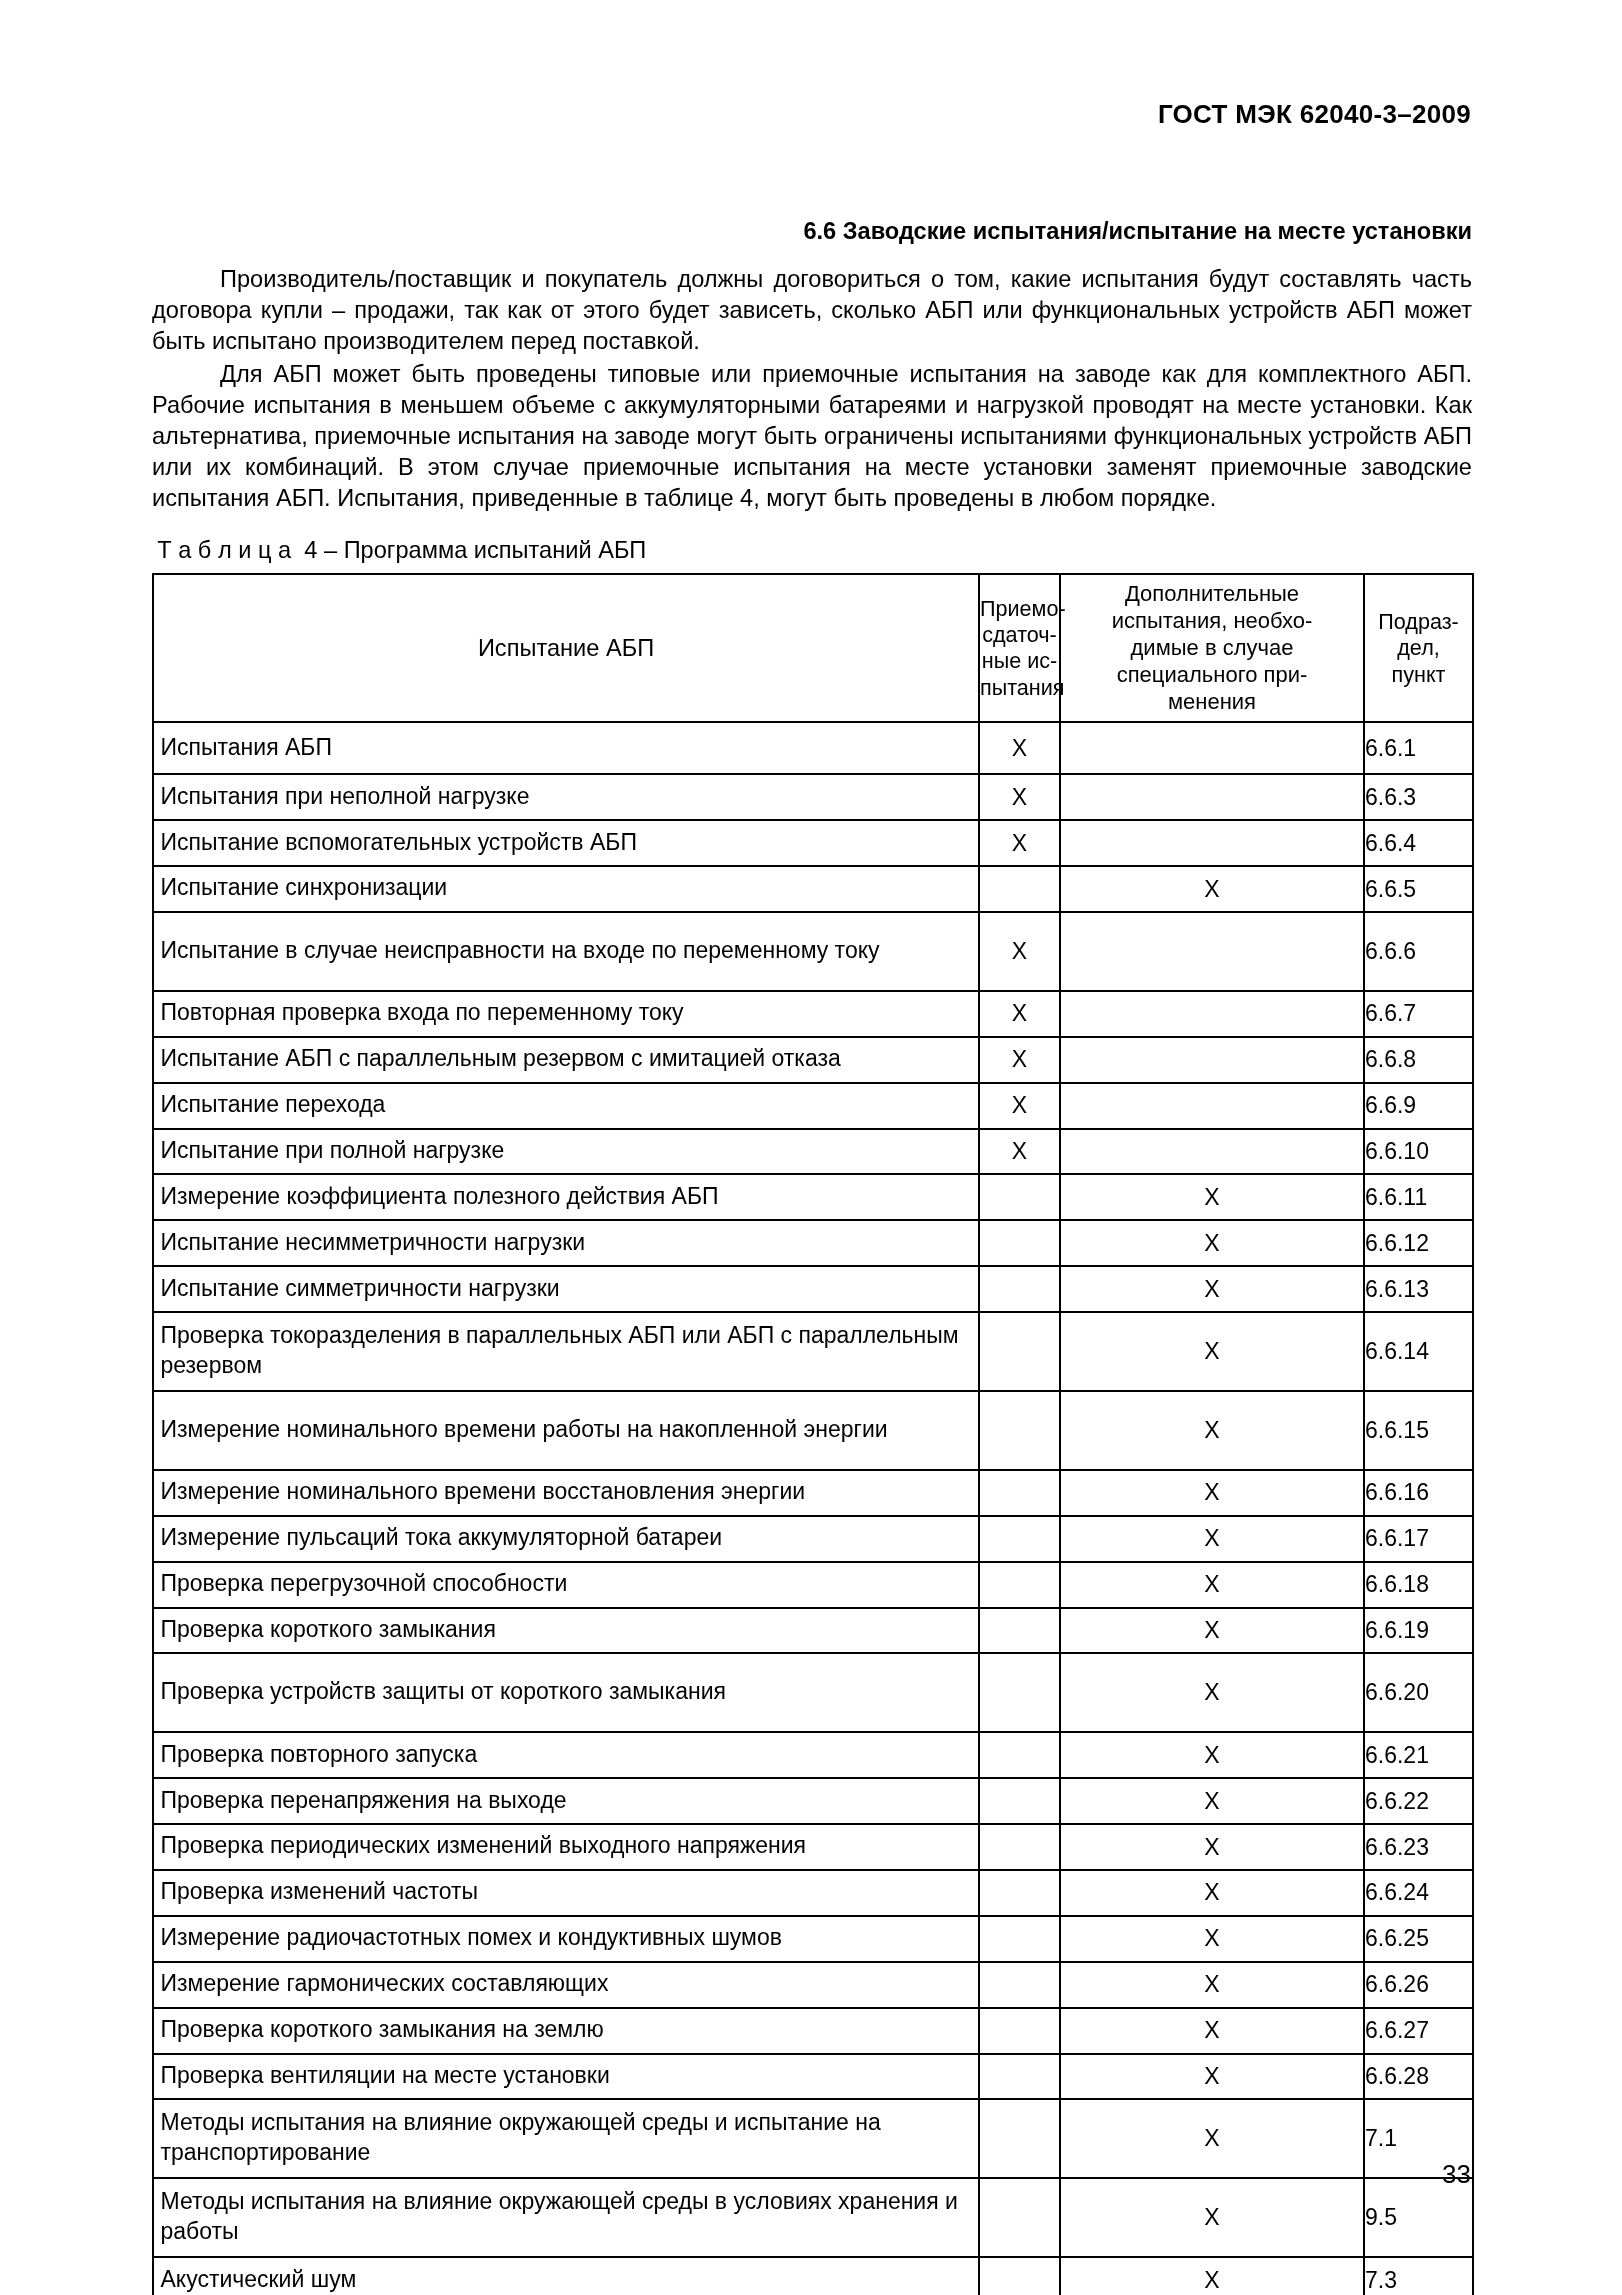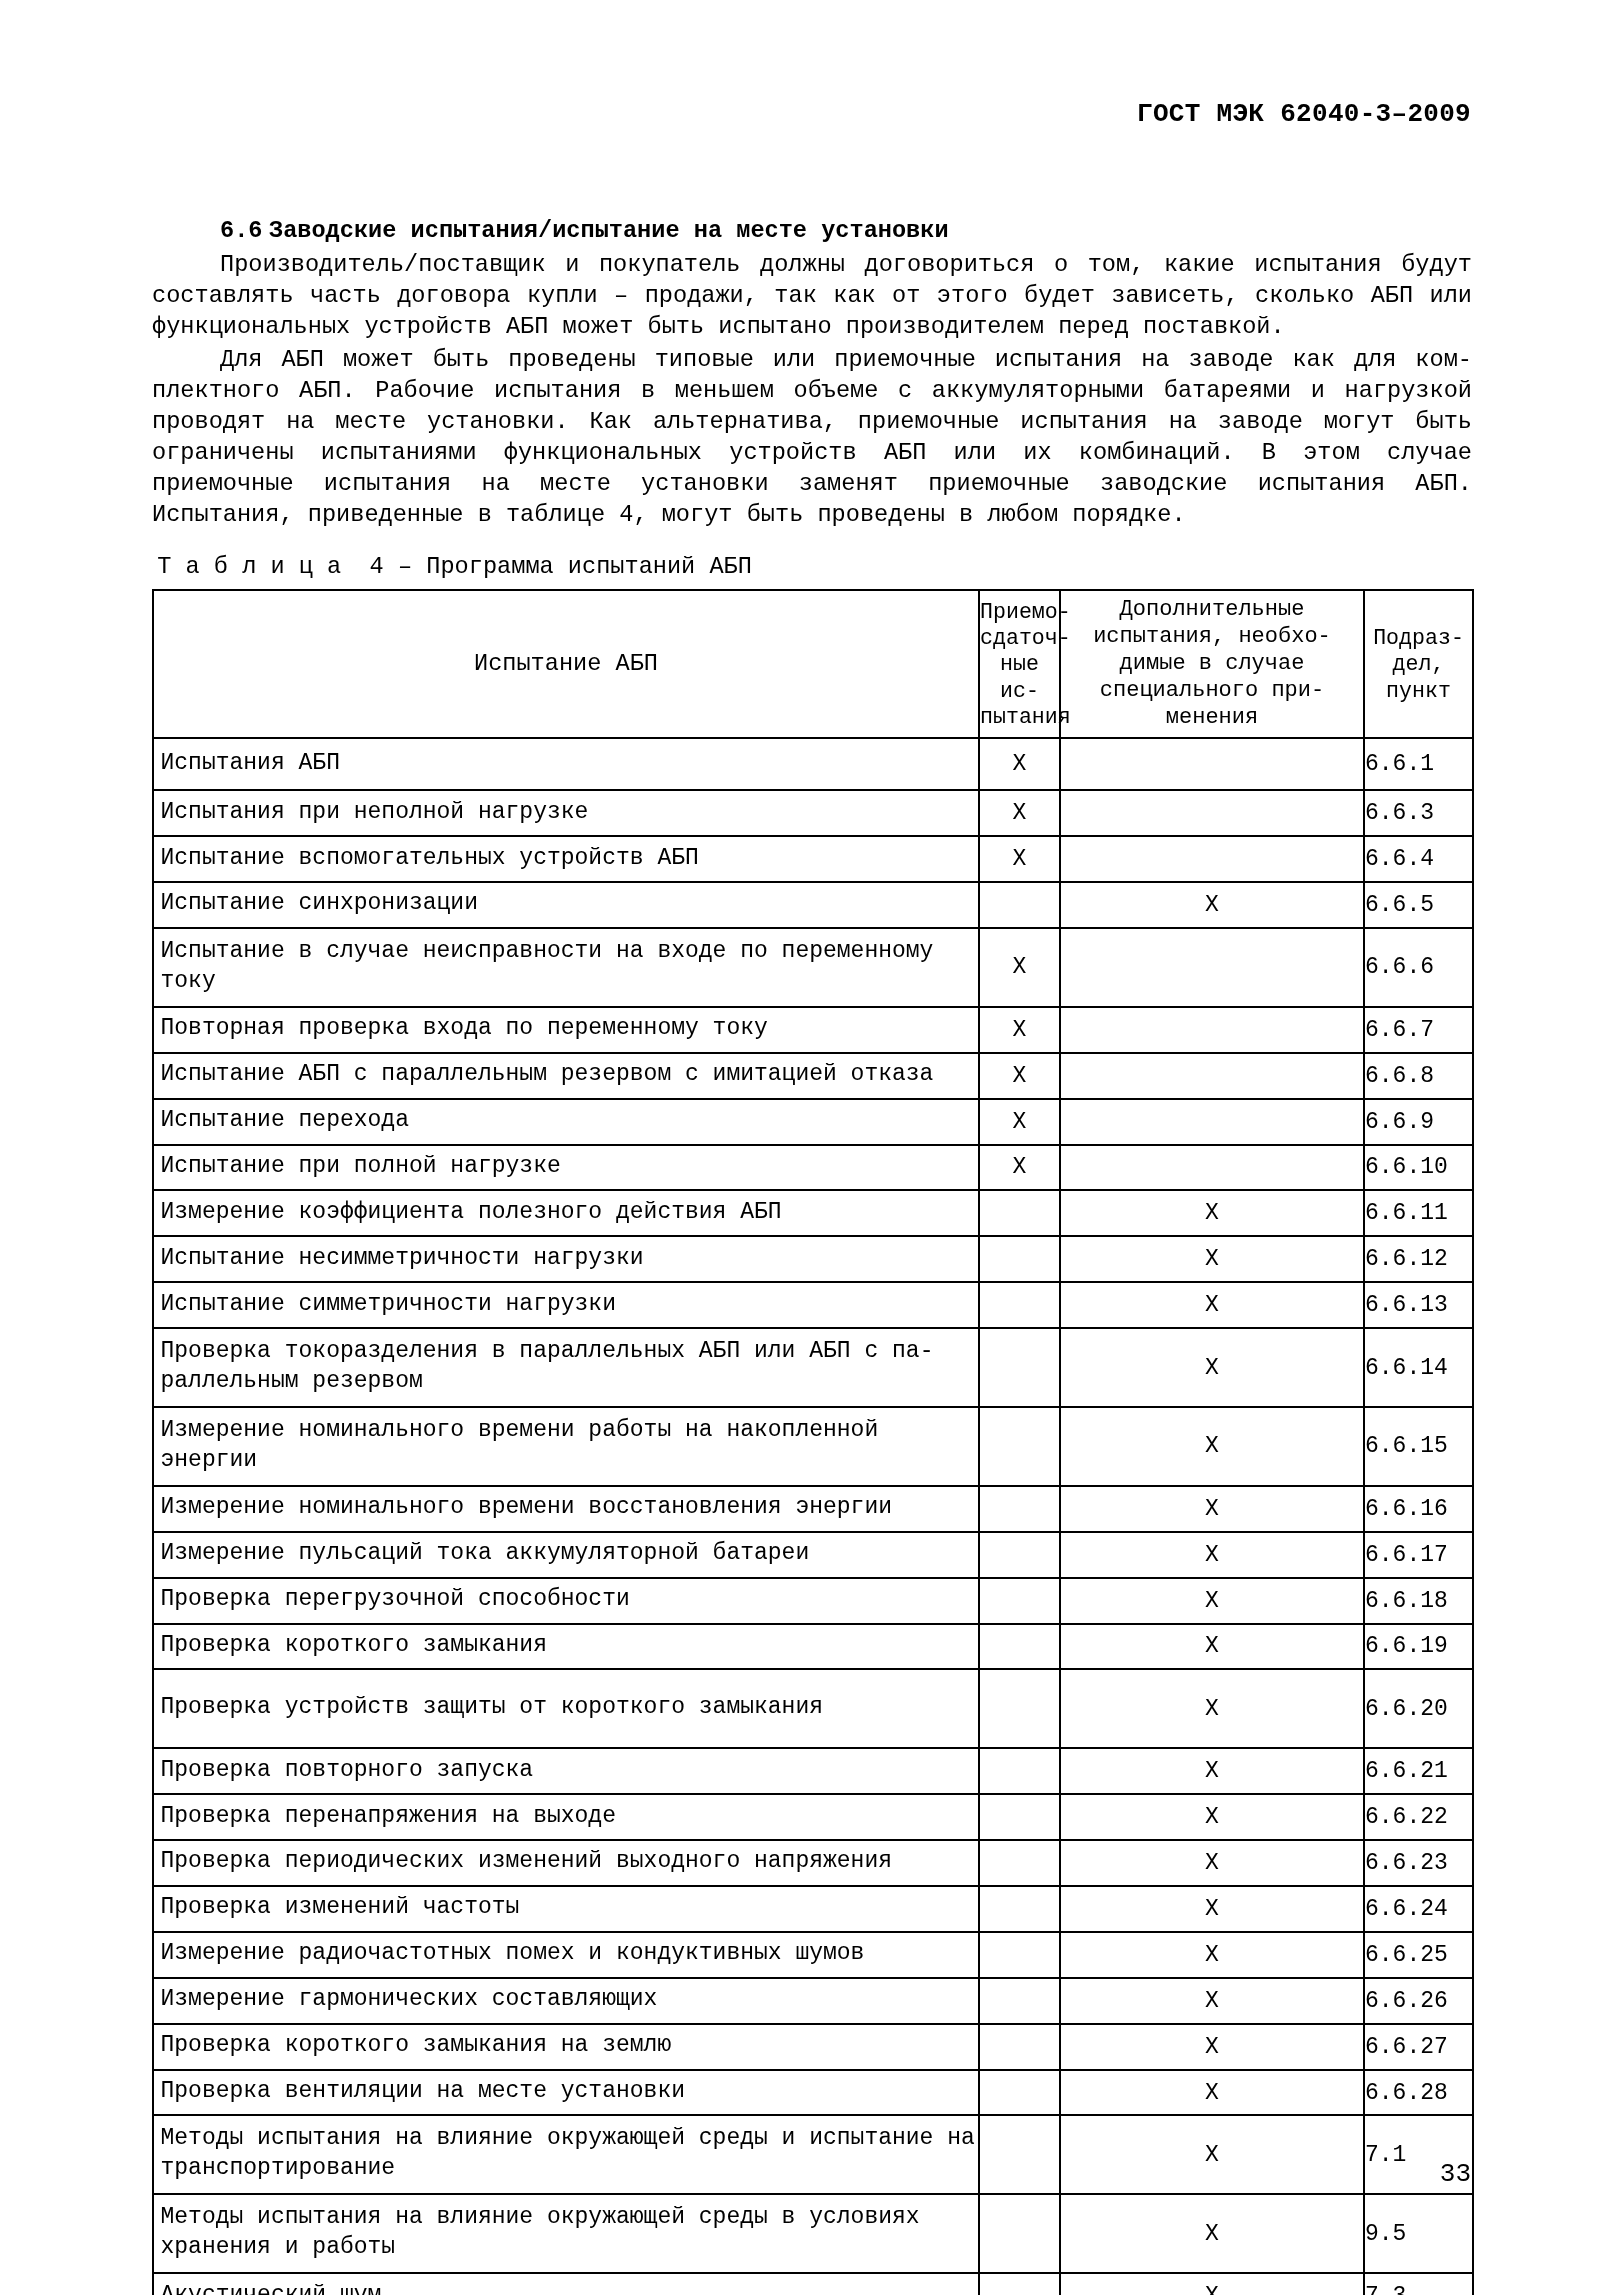--- a/index.html
+++ b/index.html
@@ -13,21 +13,20 @@
     font-family: "Liberation Sans", sans-serif;
     color: #000000;
     position: relative;
     overflow: hidden;
   }
 
   .page {
     position: absolute;
     inset: 0;
     padding: 16px;
-    font-family: Liberation Mono, monospace;
   }
 
   
   .doc-header {
     position: absolute;
     top: 99px;
     right: 152px;
     font-size: 26px;
     font-weight: bold;
     letter-spacing: 0.3px;
@@ -38,23 +37,24 @@
   .content {
     position: absolute;
     left: 152px;
     top: 216px;
     width: 1320px;
   }
 
   h2.section-heading {
     font-size: 23.6px;
     font-weight: bold;
-    margin: 0 0 3px 0;
+    margin: 0 0 18px 0;
     padding-left: 68px;
     line-height: 1.28;
+    text-align: right;
   }
   h2.section-heading .num { margin-right: 6.5px; }
 
   p.para {
     font-size: 23.6px;
     line-height: 1.315;
     margin: 0;
     text-align: justify;
     text-indent: 68px;
     hyphens: manual;

